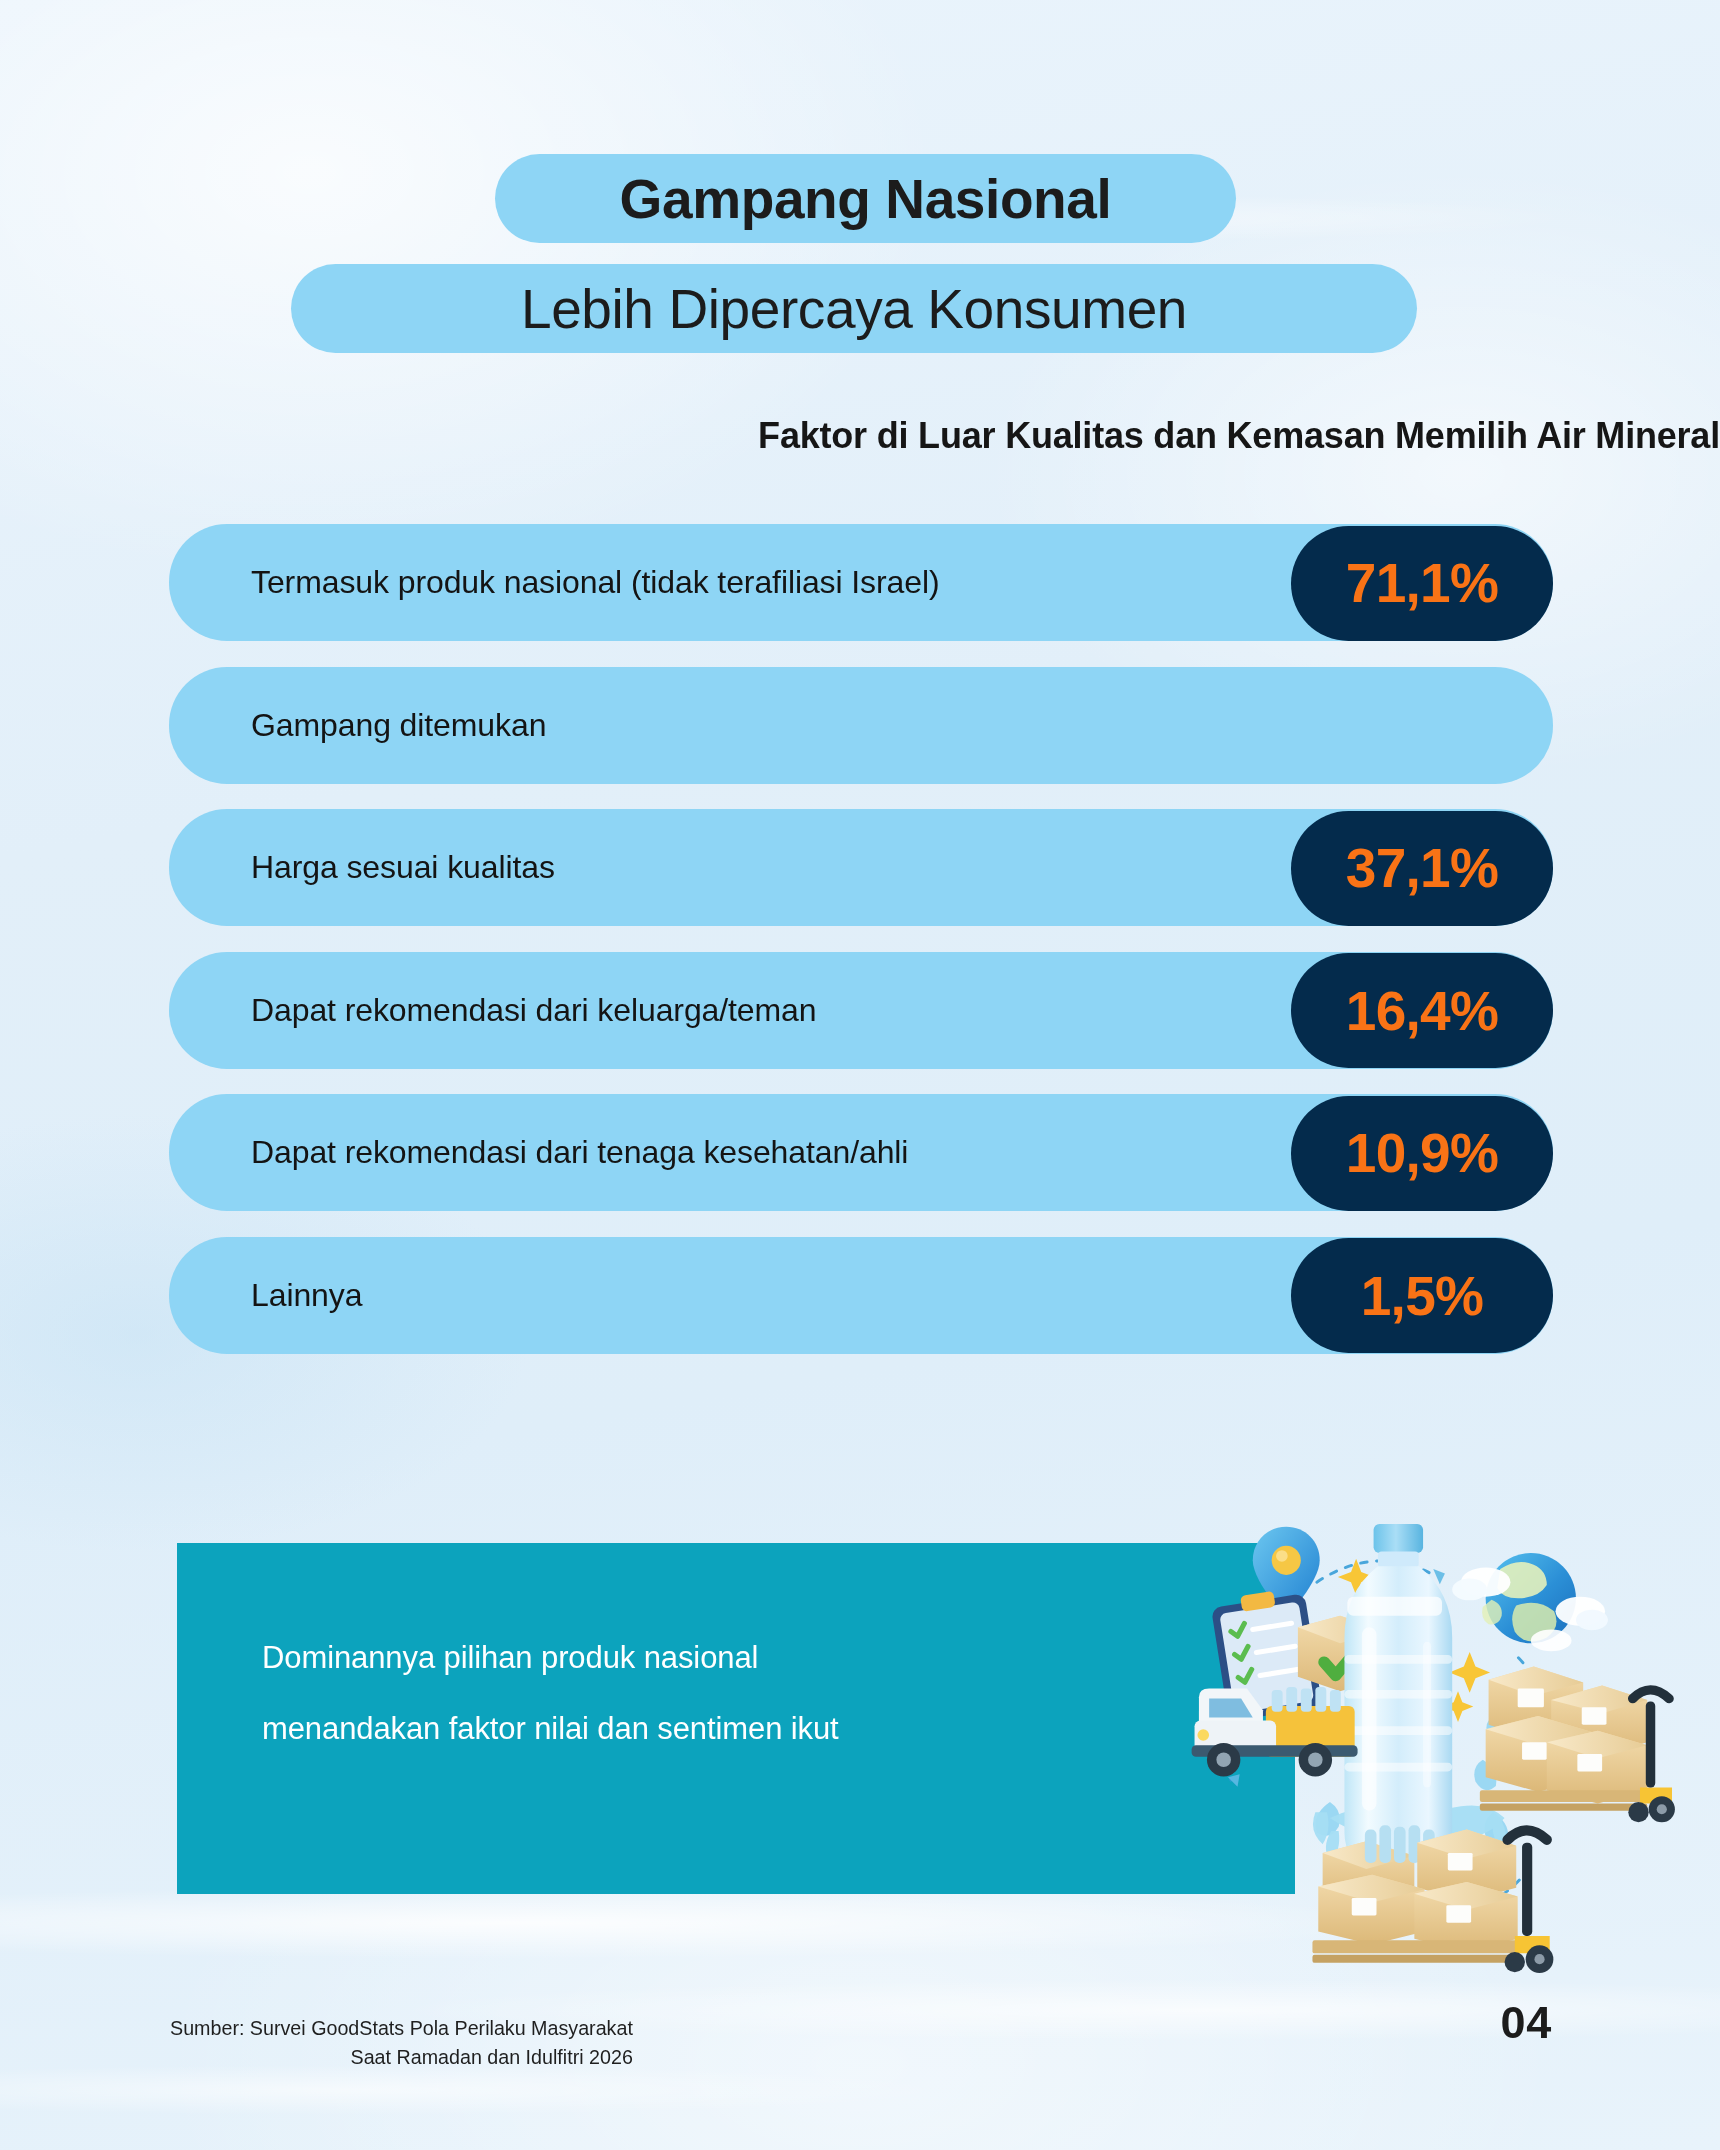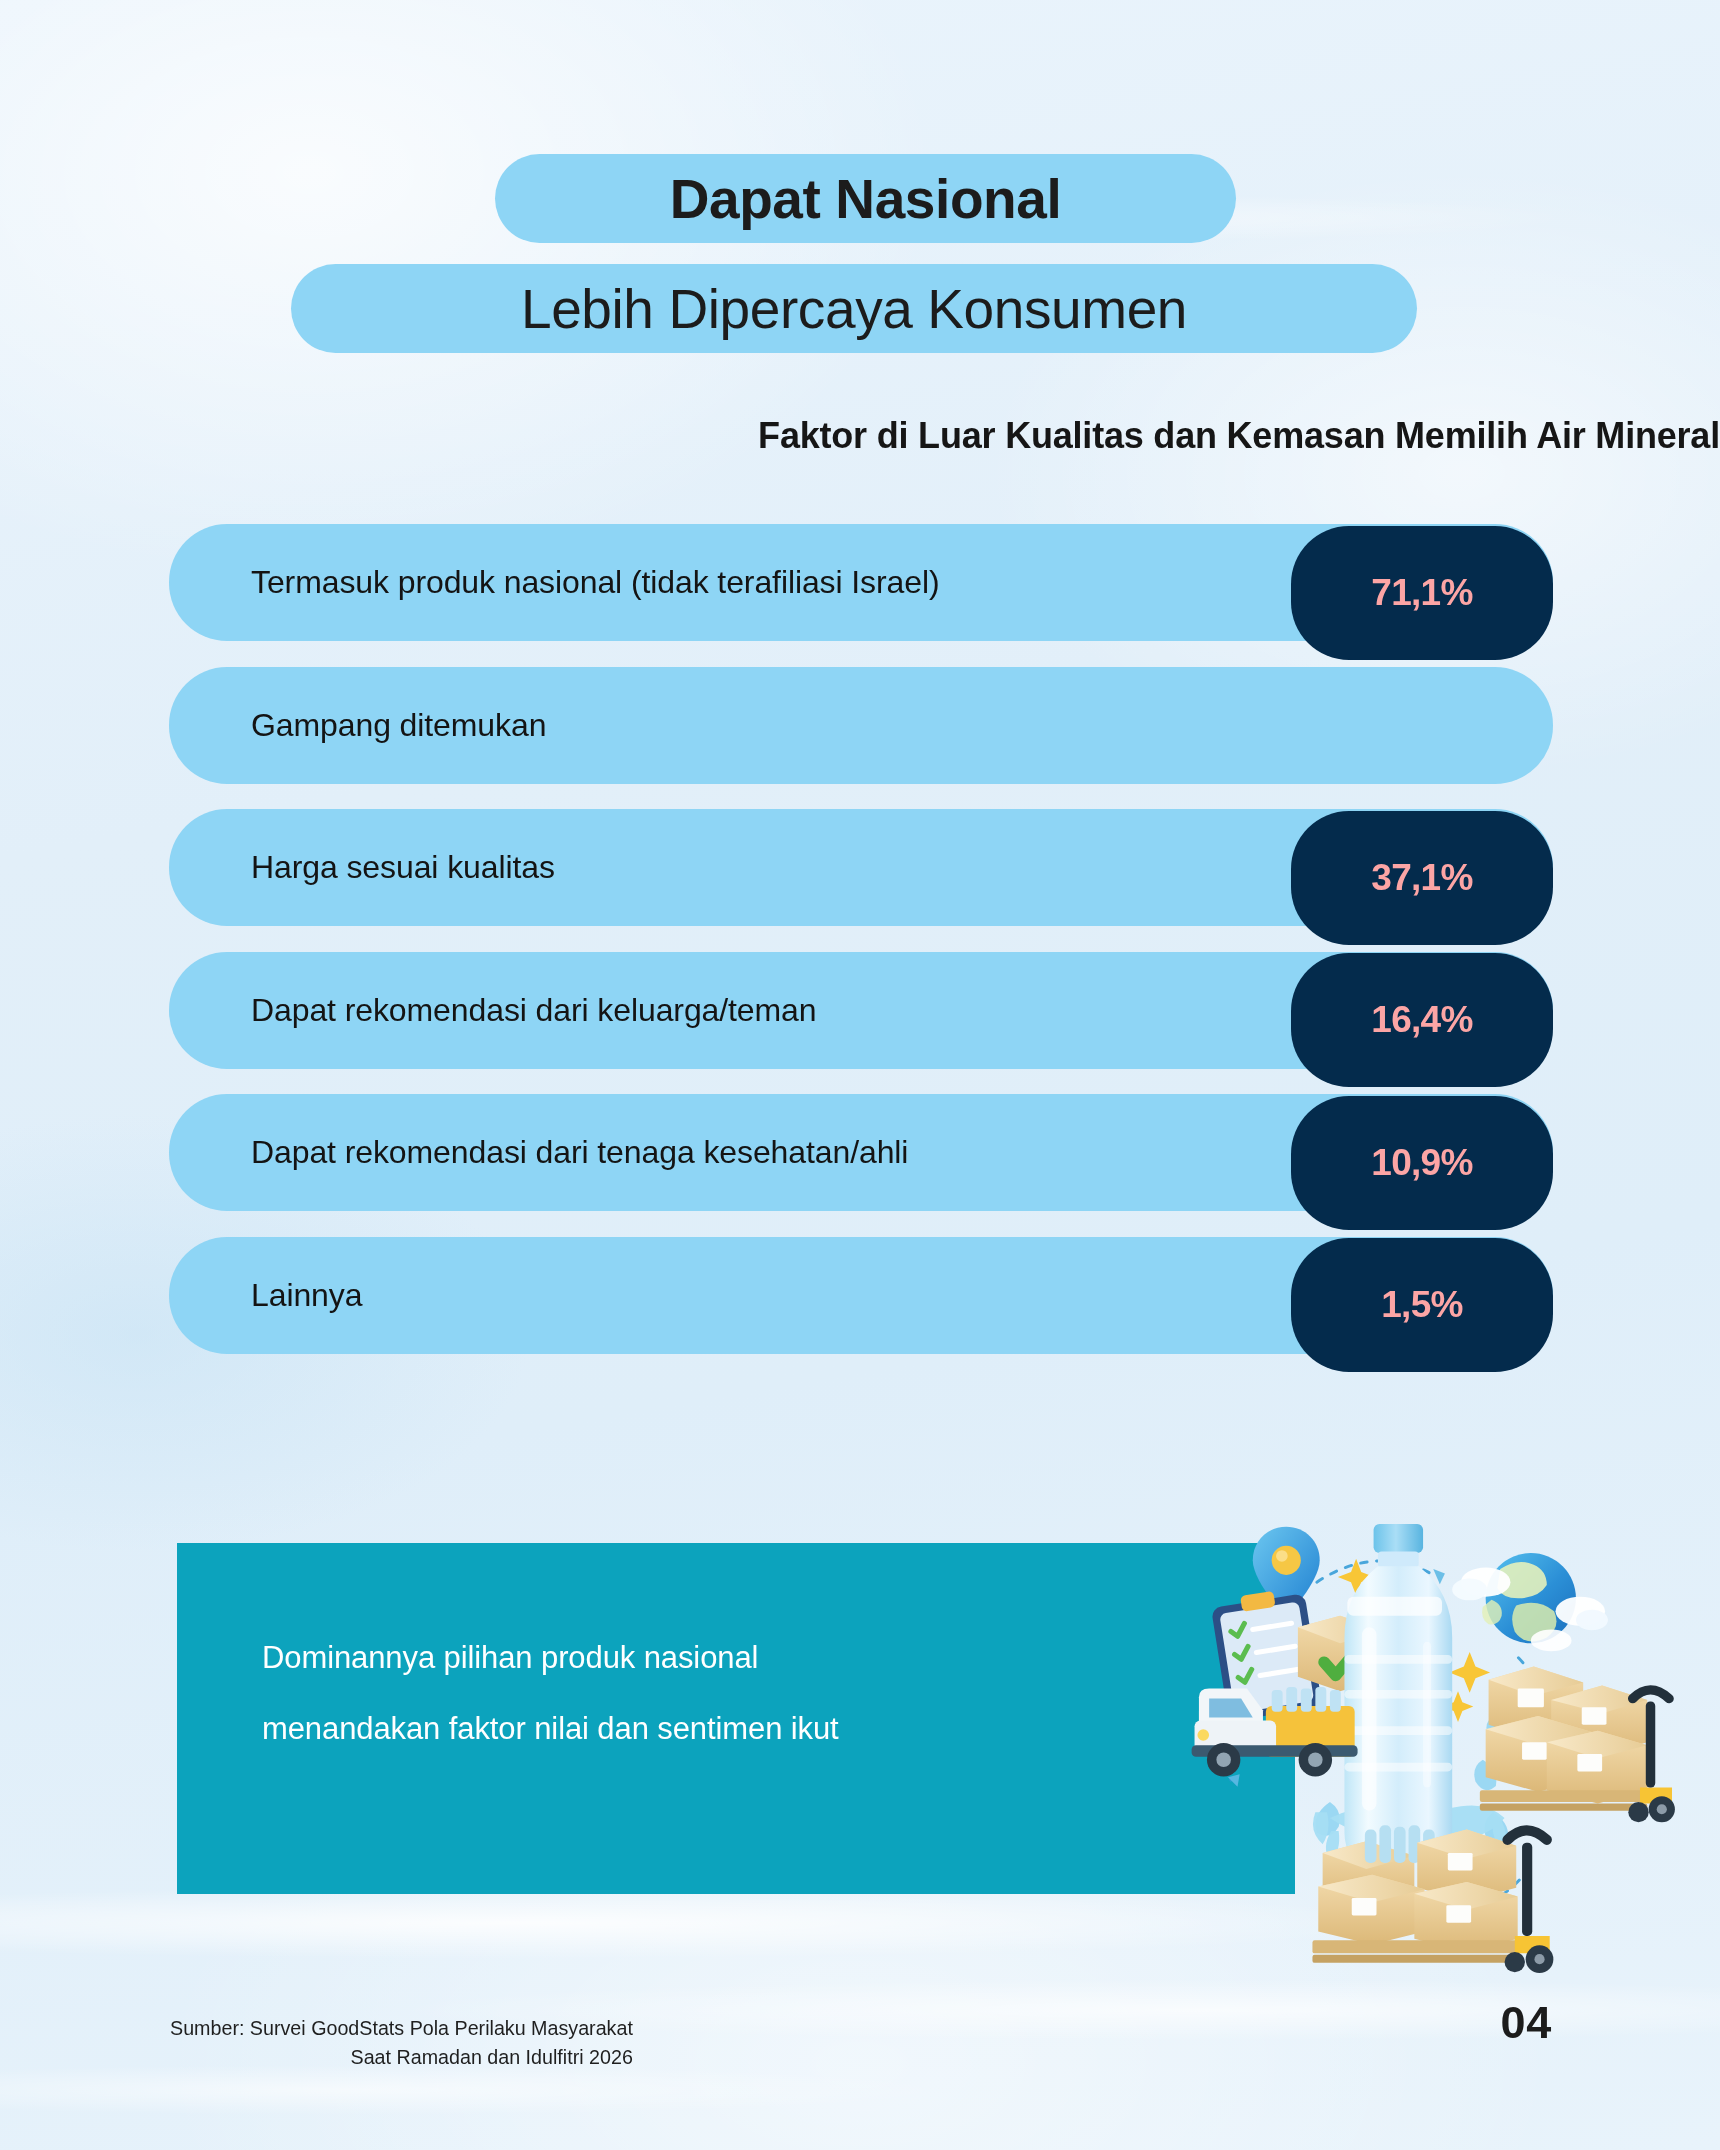--- a/index.html
+++ b/index.html
@@ -94,26 +94,26 @@
     height: 117px;
     display: flex; align-items: center;
     font-size: 32px;
     color: #141414;
     white-space: nowrap;
     letter-spacing: -0.1px;
   }
   .bar-badge {
     position: absolute;
     right: 0; top: 1.5px;
-    width: 262px; height: 134px;
+    width: 262px; height: 115px;
     background: #042b4c;
     border-radius: 58px;
     display: flex; align-items: center; justify-content: center;
-    color: #fca5a5;
-    font-size: 37px;
+    color: #f97316;
+    font-size: 55px;
     font-weight: 800;
     letter-spacing: -0.7px;
   }
 
   
   #callout {
     position: absolute;
     left: 177px; top: 1543px;
     width: 1118px; height: 351px;
     background: #0ca3bd;
@@ -158,21 +158,21 @@
     z-index: 5;
   }
 </style>
 </head>
 <body>
 
 <div id="bg"></div>
 
 <div id="page">
 
-  <div id="title1" class="title-pill">Dapat Nasional</div>
+  <div id="title1" class="title-pill">Gampang Nasional</div>
 
   <div id="title2" class="title-pill">Lebih Dipercaya Konsumen</div>
 
   <div id="subtitle">Faktor di Luar Kualitas dan Kemasan Memilih Air Mineral</div>
 
   <div id="bars">
 
     <div class="bar-row">
       <div class="bar-track"></div>
       <div class="bar-label">Termasuk produk nasional (tidak terafiliasi Israel)</div>

